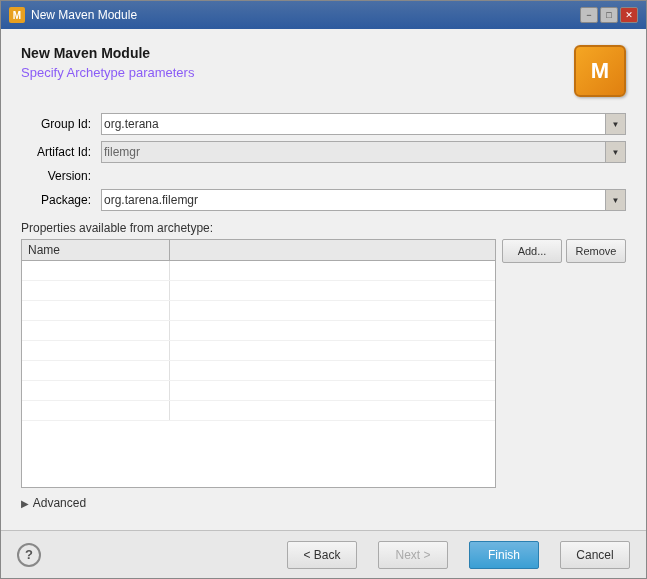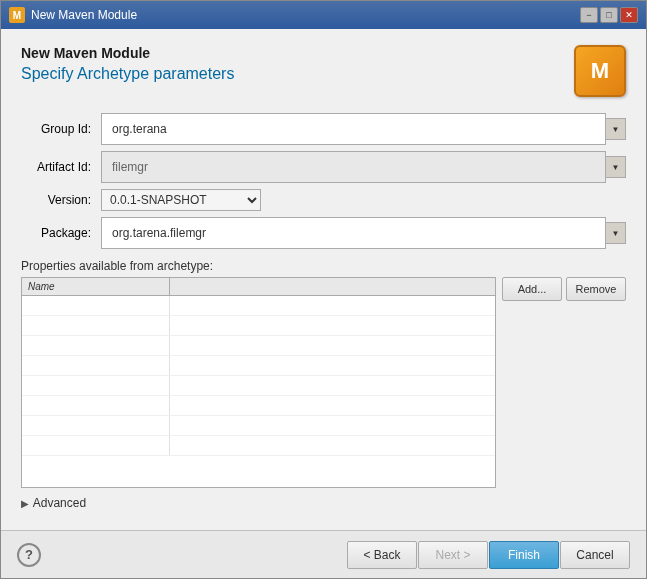--- a/index.html
+++ b/index.html
@@ -92,22 +92,22 @@
       align-items: flex-start;
       margin-bottom: 16px;
     }
     .header-text h2 {
       font-size: 14px;
       font-weight: bold;
       color: #1a1a1a;
       margin-bottom: 4px;
     }
     .header-text p {
-      font-size: 16px;
-      color: #0369a1;
+      font-size: 13px;
+      color: #8b5cf6;
     }
     .maven-icon {
       width: 52px;
       height: 52px;
       background: linear-gradient(135deg, #f5a623, #e08010);
       border-radius: 6px;
       display: flex;
       align-items: center;
       justify-content: center;
       font-size: 22px;
@@ -132,24 +132,24 @@
     .form-label {
       width: 80px;
       text-align: right;
       padding-right: 10px;
       color: #000000;
       font-size: 12px;
       flex-shrink: 0;
     }
     .form-input {
       flex: 1;
-      height: 32px;
+      height: 22px;
       border: 1px solid #aaa;
       background: white;
-      padding: 2px 10px;
+      padding: 2px 2px;
       font-size: 12px;
       color: #333;
     }
     .form-input.disabled {
       background: #e8e8e8;
       color: #666;
     }
     .form-input-with-arrow {
       display: flex;
       flex: 1;
@@ -213,23 +213,22 @@
     }
     .properties-table-header {
       display: flex;
       background: #e8e8e8;
       border-bottom: 1px solid #aaa;
     }
     .th-name {
       width: 148px;
       padding: 3px 6px;
       border-right: 1px solid #aaa;
-      font-size: 10px;
-      color: #333;
-      font-style: italic;
+      font-size: 12px;
+      color: #333;
     }
     .th-value {
       flex: 1;
       padding: 3px 6px;
       font-size: 12px;
       color: #333;
     }
     .properties-table-body {
       flex: 1;
       background: white;
@@ -305,21 +304,21 @@
       align-items: center;
       justify-content: center;
       cursor: pointer;
       font-size: 13px;
       font-weight: bold;
       color: #555;
     }
     .bottom-right {
       display: flex;
       align-items: center;
-      gap: 1px;
+      gap: 21px;
     }
     .nav-btn {
       height: 28px;
       min-width: 70px;
       padding: 0 12px;
       background: linear-gradient(to bottom, #f5f5f5, #e0e0e0);
       border: 1px solid #aaa;
       border-radius: 2px;
       cursor: pointer;
       font-size: 12px;
@@ -380,23 +379,20 @@
       <div class="form-row">
         <span class="form-label">Artifact Id:</span>
         <div class="form-input-with-arrow">
           <input class="form-input disabled" type="text" readonly="" value="filemgr" style="">
           <div class="dropdown-arrow">▼</div>
         </div>
       </div>
 
       <div class="form-row">
         <span class="form-label">Version:</span>
-        <select class="version-select">
-          <option>0.0.1-SNAPSHOT</option>
-        </select>
       </div>
 
       <div class="form-row">
         <span class="form-label">Package:</span>
         <div class="form-input-with-arrow">
           <input class="form-input" type="text" value="org.tarena.filemgr" style="">
           <div class="dropdown-arrow">▼</div>
         </div>
       </div>
 

